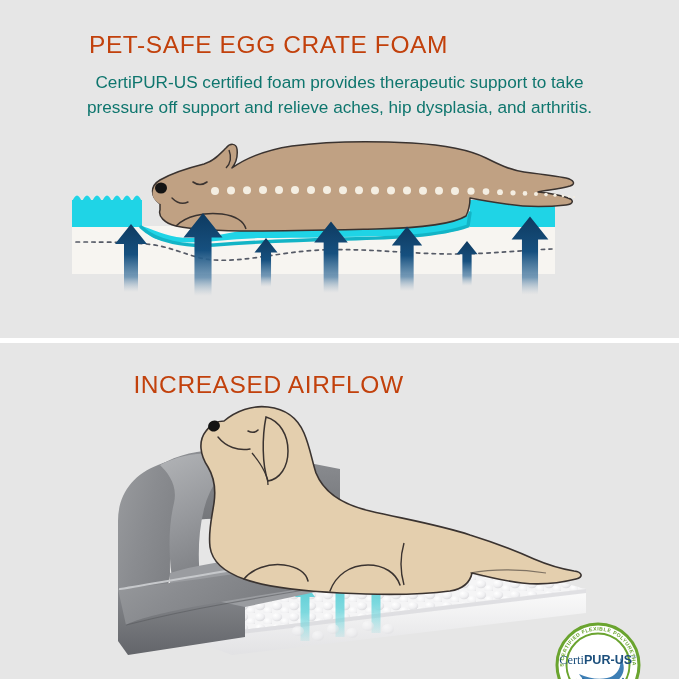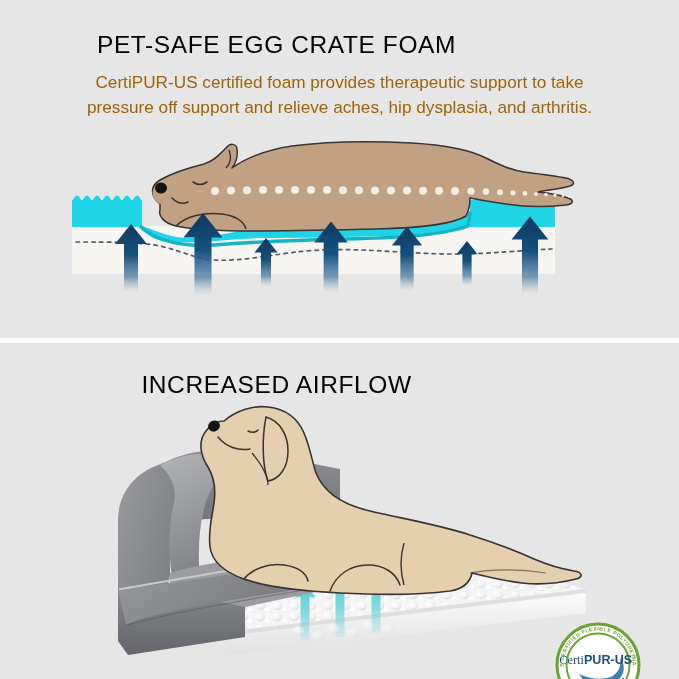--- a/index.html
+++ b/index.html
@@ -16,29 +16,28 @@
   #panel-bottom{top:343px;height:336px;}
 
   .divider{
     position:absolute;left:0;top:338px;width:679px;height:5px;
     background:#ffffff;
   }
 
   .heading{
     position:absolute;left:0;width:537px;text-align:center;
     font-size:24.5px;font-weight:400;letter-spacing:0.6px;
-    color:#000000;
-    margin-left:8px;
+    color:#c2410c;
   }
   #title-top{top:31px;}
   #title-bottom{top:371px;}
 
   .subtext{
     position:absolute;left:20px;width:639px;text-align:center;
-    font-size:17.2px;line-height:25px;color:#a16207;font-weight:400;
+    font-size:17.2px;line-height:25px;color:#0f766e;font-weight:400;
   }
   #sub-top{top:70px;}
 
   svg{display:block;}
   #art-top{position:absolute;left:0;top:130px;}
   #art-bottom{position:absolute;left:0;top:50px;}
 </style>
 </head>
 <body>
 

